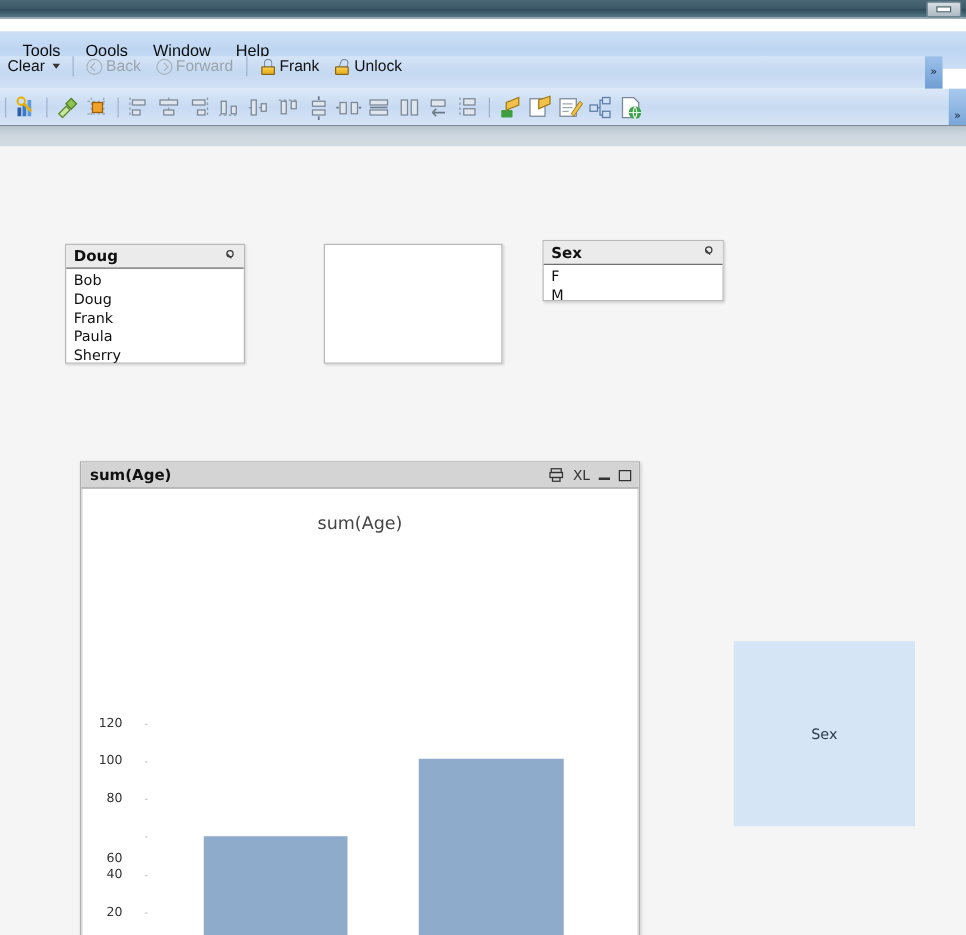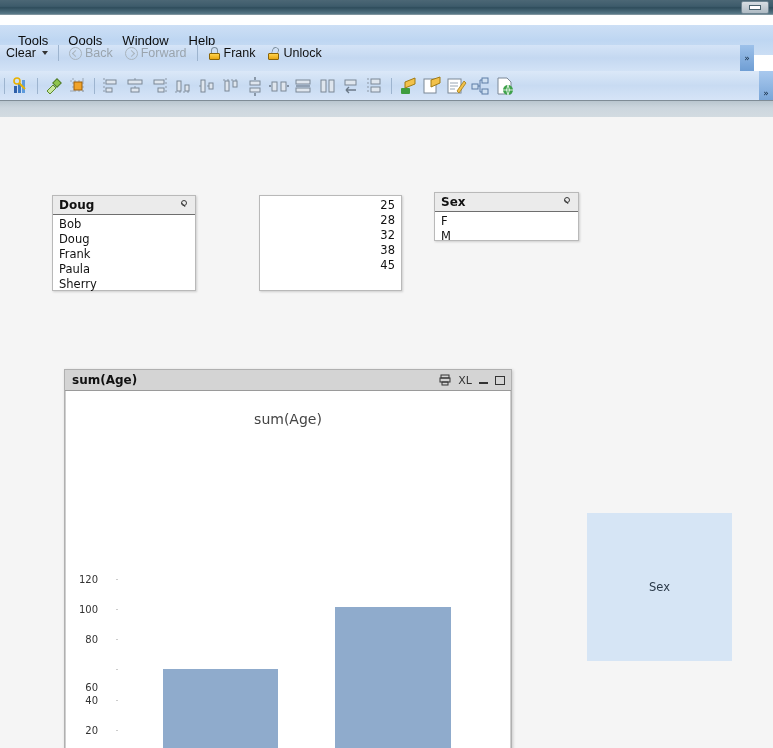--- a/index.html
+++ b/index.html
@@ -570,27 +570,20 @@
     <div class="lb-rows">
       <div class="lb-row">Bob</div>
       <div class="lb-row">Doug</div>
       <div class="lb-row">Frank</div>
       <div class="lb-row">Paula</div>
       <div class="lb-row">Sherry</div>
     </div>
   </div>
 
   <div class="listbox" style="left:259px; top:78px; width:143px; height:96px;">
-    <div class="lb-rows">
-      <div class="lb-row right">25</div>
-      <div class="lb-row right">28</div>
-      <div class="lb-row right">32</div>
-      <div class="lb-row right">38</div>
-      <div class="lb-row right">45</div>
-    </div>
   </div>
 
   <div class="listbox" style="left:434px; top:75px; width:145px; height:49px;">
     <div class="lb-caption">
       <span class="lb-title">Sex</span>
       <span class="magnifier"></span>
     </div>
     <div class="lb-rows">
       <div class="lb-row">F</div>
       <div class="lb-row">M</div>

